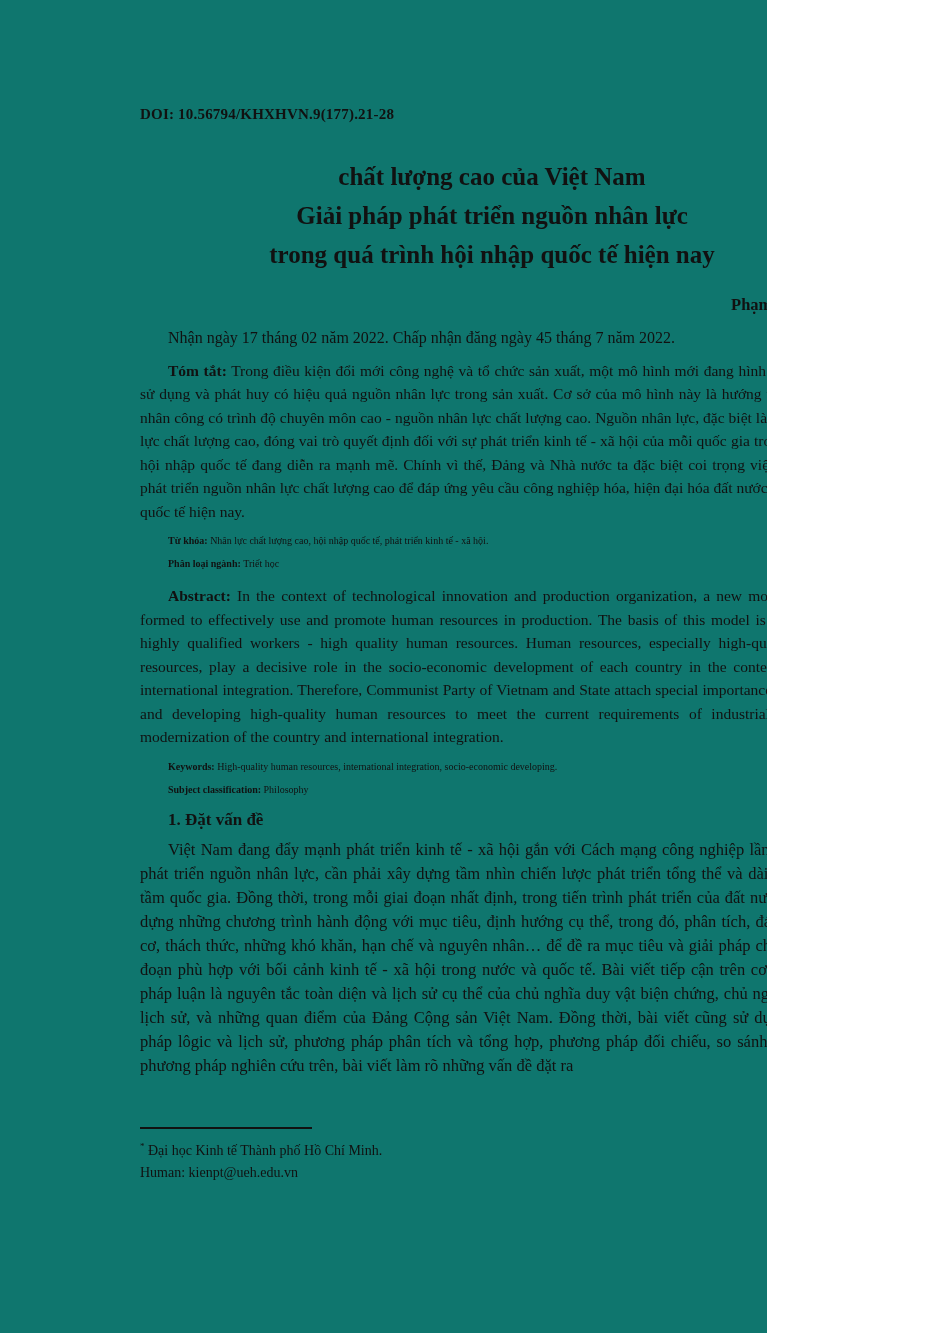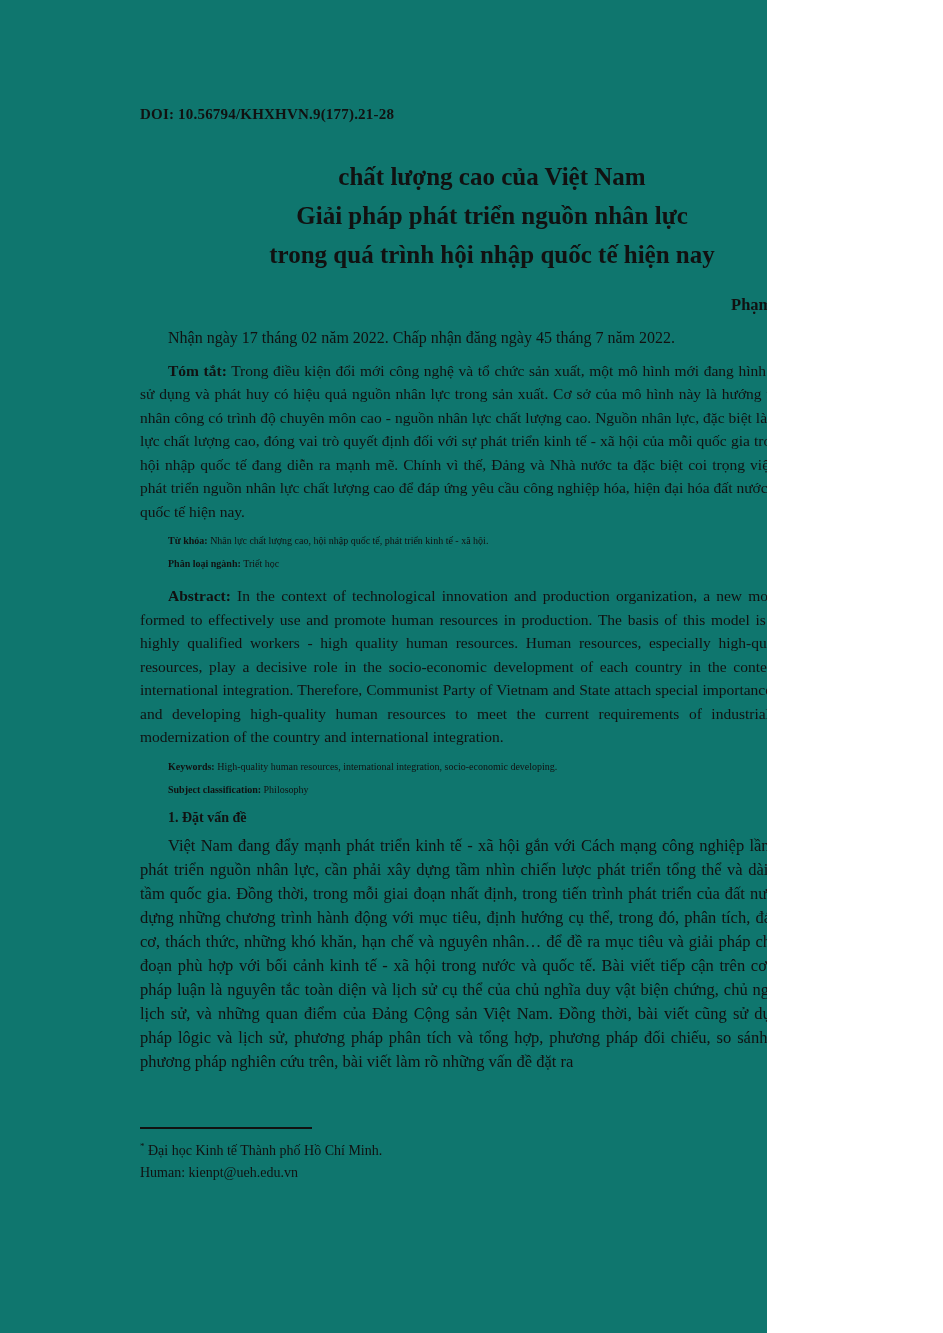--- a/index.html
+++ b/index.html
@@ -47,21 +47,21 @@
     text-align: justify;
     text-indent: 28px;
   }
   .p-sm { font-size: 15.5px; line-height: 23.5px; }
   .abs-vi { margin-top: 12px; }
   .kv-line { margin-top: 12px; font-size: 10px; text-indent: 28px; }
   .abs-en { margin-top: 15px; }
   .sec-heading {
     margin-top: 15px;
     font-weight: bold;
-    font-size: 14px;
+    font-size: 17px;
     text-indent: 28px;
   }
   .body-para {
     margin-top: 8px;
     font-size: 16.5px;
     line-height: 24px;
   }
   .footnote {
     position: absolute;
     left: 140px;

